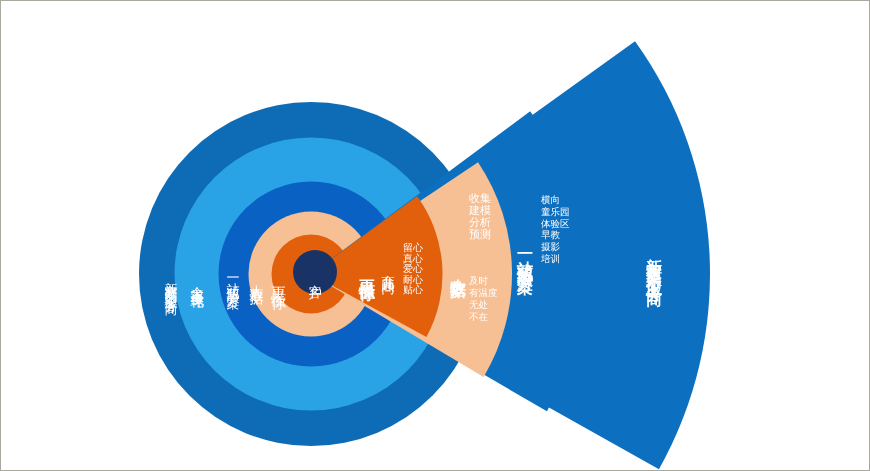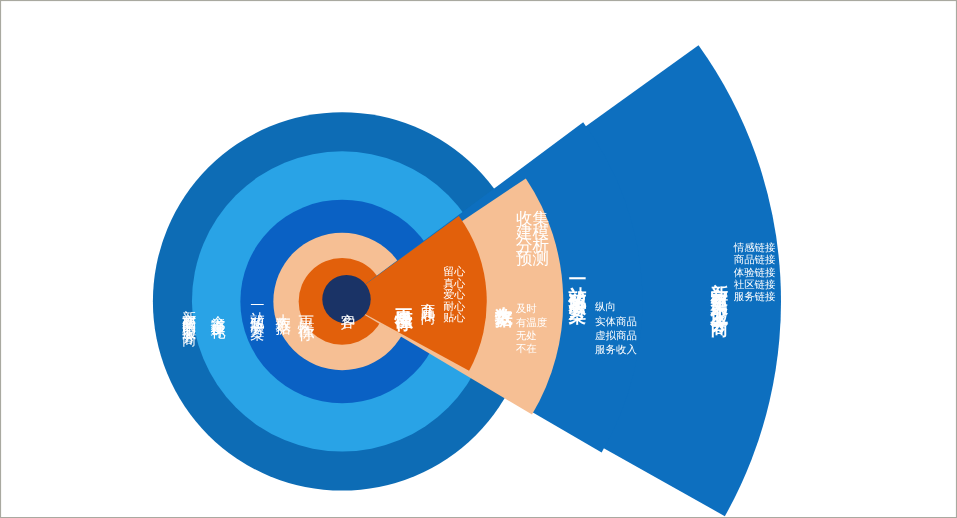--- a/index.html
+++ b/index.html
@@ -32,21 +32,21 @@
   .lab-ring-closer{left:277px;top:281px;font-size:15px;letter-spacing:5px;}
   .lab-center{left:314px;top:274px;font-size:13.5px;letter-spacing:1.5px;}
   
   .lab-fan-closer{left:366px;top:270px;font-size:16px;letter-spacing:2.5px;}
   .lab-fan-advisor{left:387px;top:268px;font-size:13px;letter-spacing:2.7px;}
   .lab-fan-bigdata{left:457px;top:267px;font-size:16px;letter-spacing:1.5px;}
   .lab-fan-solution{left:524px;top:255px;font-size:16px;letter-spacing:3.3px;}
   .lab-fan-provider{left:653px;top:262px;font-size:16px;letter-spacing:4px;}
   
   .blk-hearts{left:402px;top:242px;font-size:10px;line-height:10.5px;}
-  .blk-collect{left:468px;top:192px;font-size:15px;line-height:12px;}
+  .blk-collect{left:468px;top:192px;font-size:11px;line-height:12px;}
   .blk-timely{left:468px;top:275px;font-size:9.5px;line-height:12px;font-family:Liberation Mono, monospace;}
   .blk-horizontal{left:540px;top:193px;font-size:9.5px;line-height:11.8px;}
   .blk-vertical{left:540px;top:272px;font-size:9.5px;line-height:13px;}
   .blk-links{left:666px;top:219px;font-size:9.5px;line-height:11.3px;}
 </style>
 </head>
 <body>
 
 <div class="stage">
 
@@ -85,25 +85,22 @@
   <div class="block blk-collect">收集
 建模
 分析
 预测</div>
   <div class="block blk-timely">及时
 有温度
 无处
 不在</div>
 
   <div class="vlabel bold lab-fan-solution">一站式解决方案</div>
-  <div class="block blk-vertical">纵向
-实体商品
-虚拟商品
-服务收入</div>
+  <div class="block blk-horizontal">横向
+童乐园
+体验区
+早教
+摄影
+培训</div>
 
   <div class="vlabel bold lab-fan-provider">新家庭第一个服务商</div>
-  <div class="block blk-links">情感链接
-商品链接
-体验链接
-社区链接
-服务链接</div>
 
 </div>
 
 </body></html>

